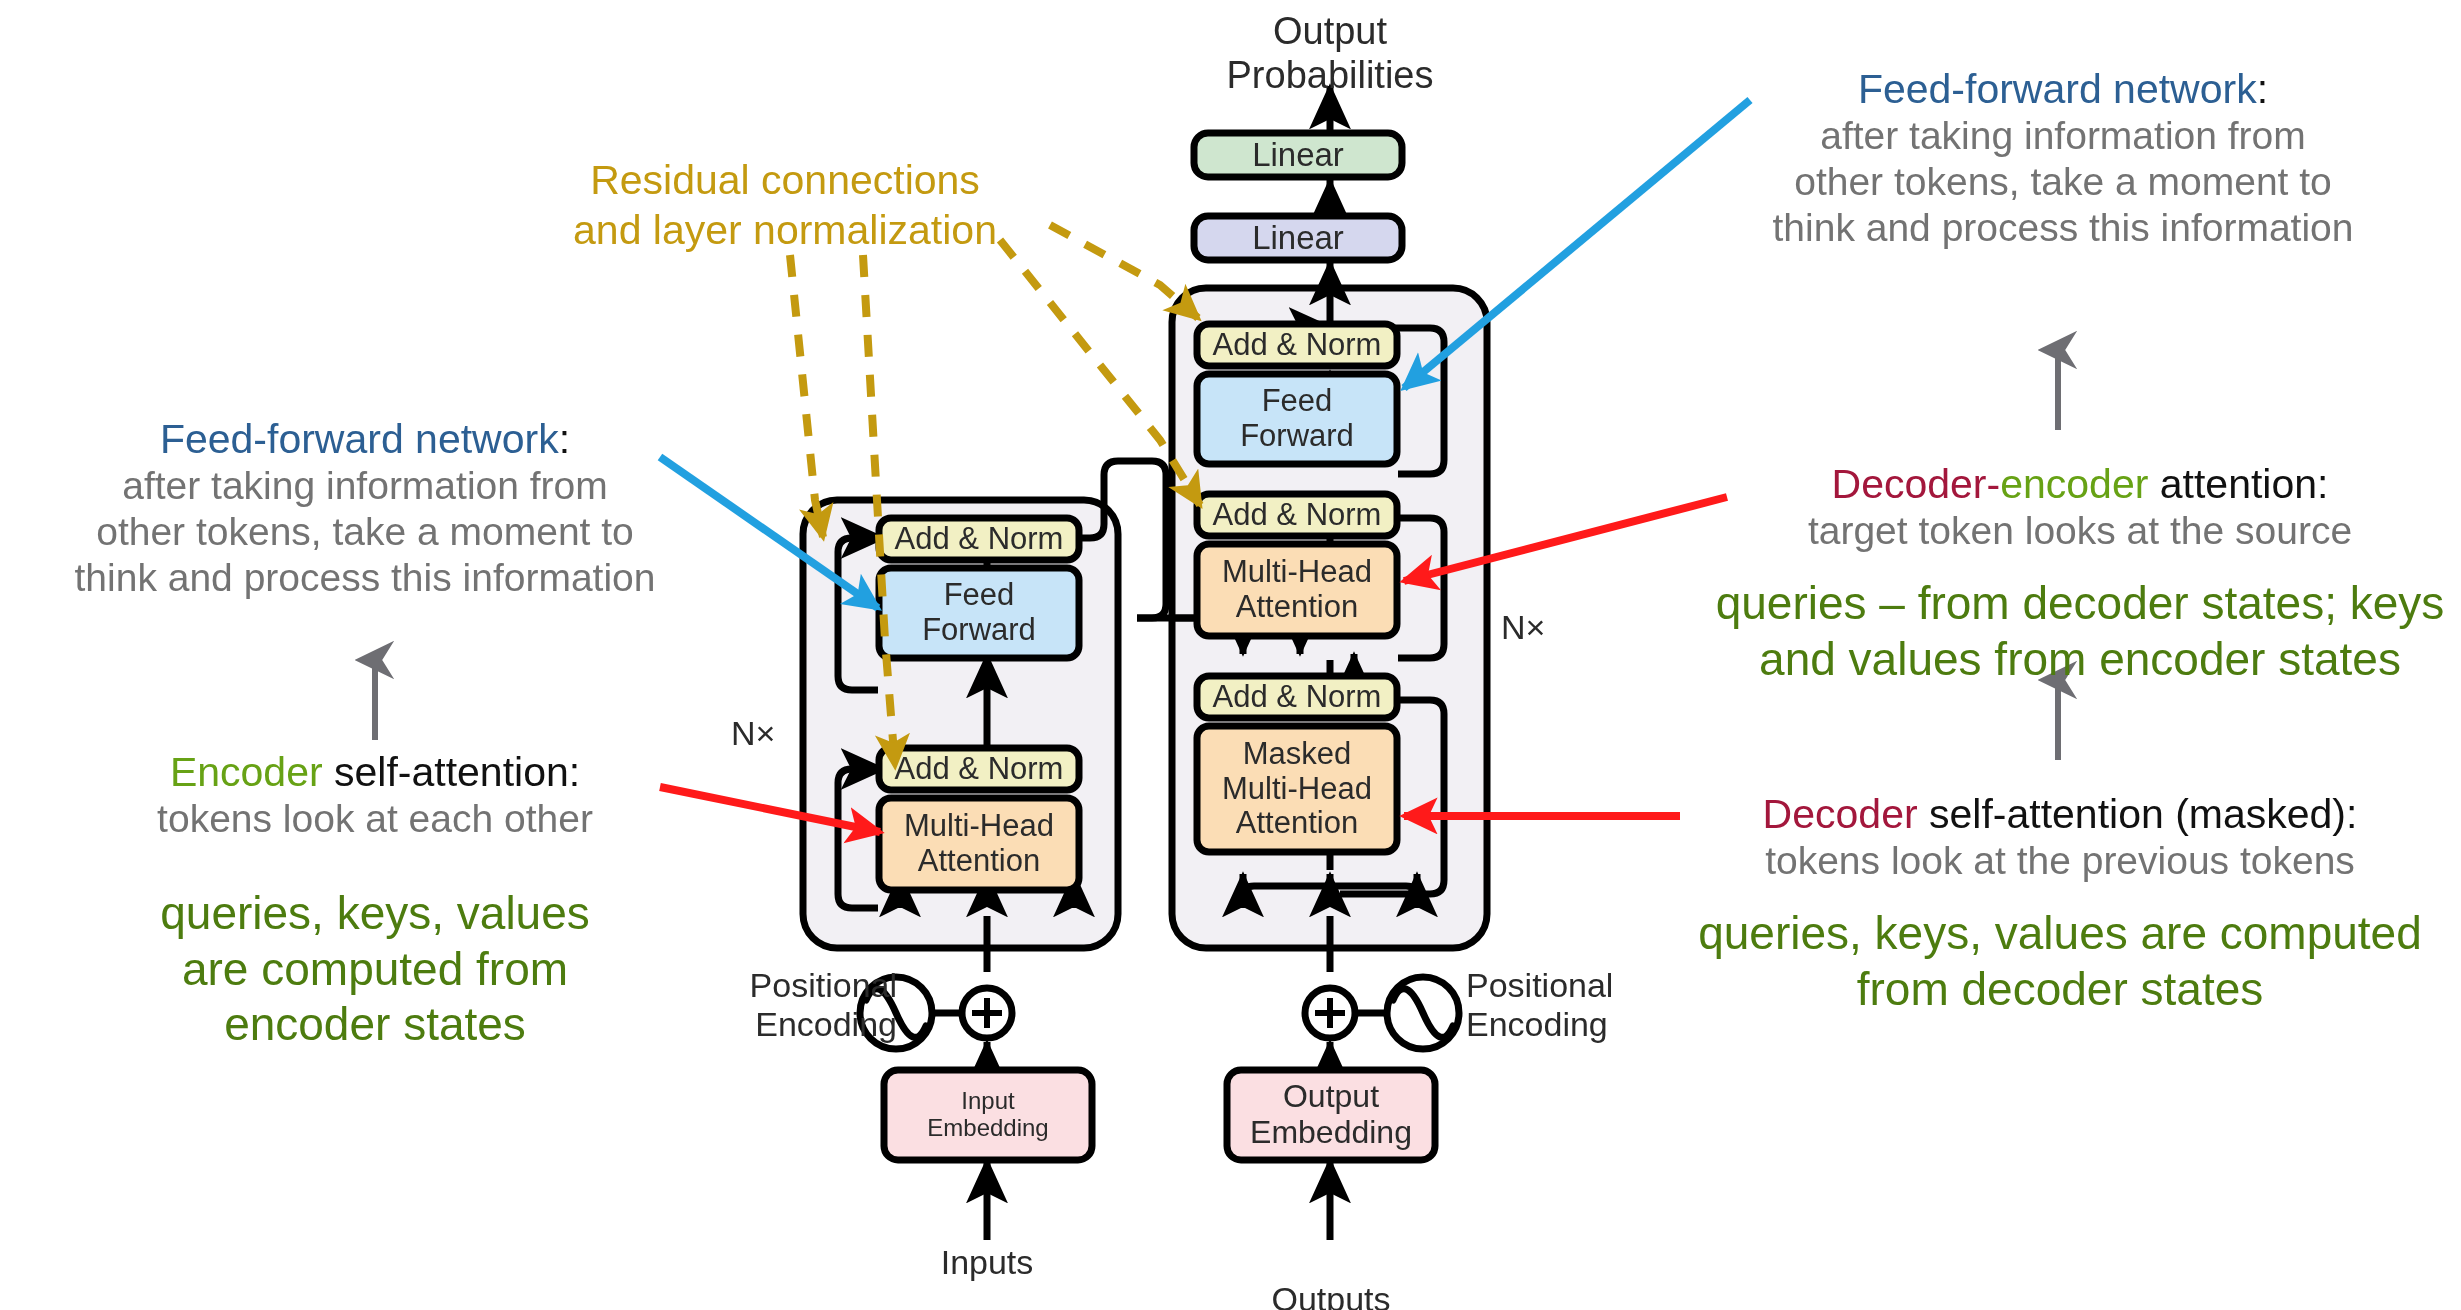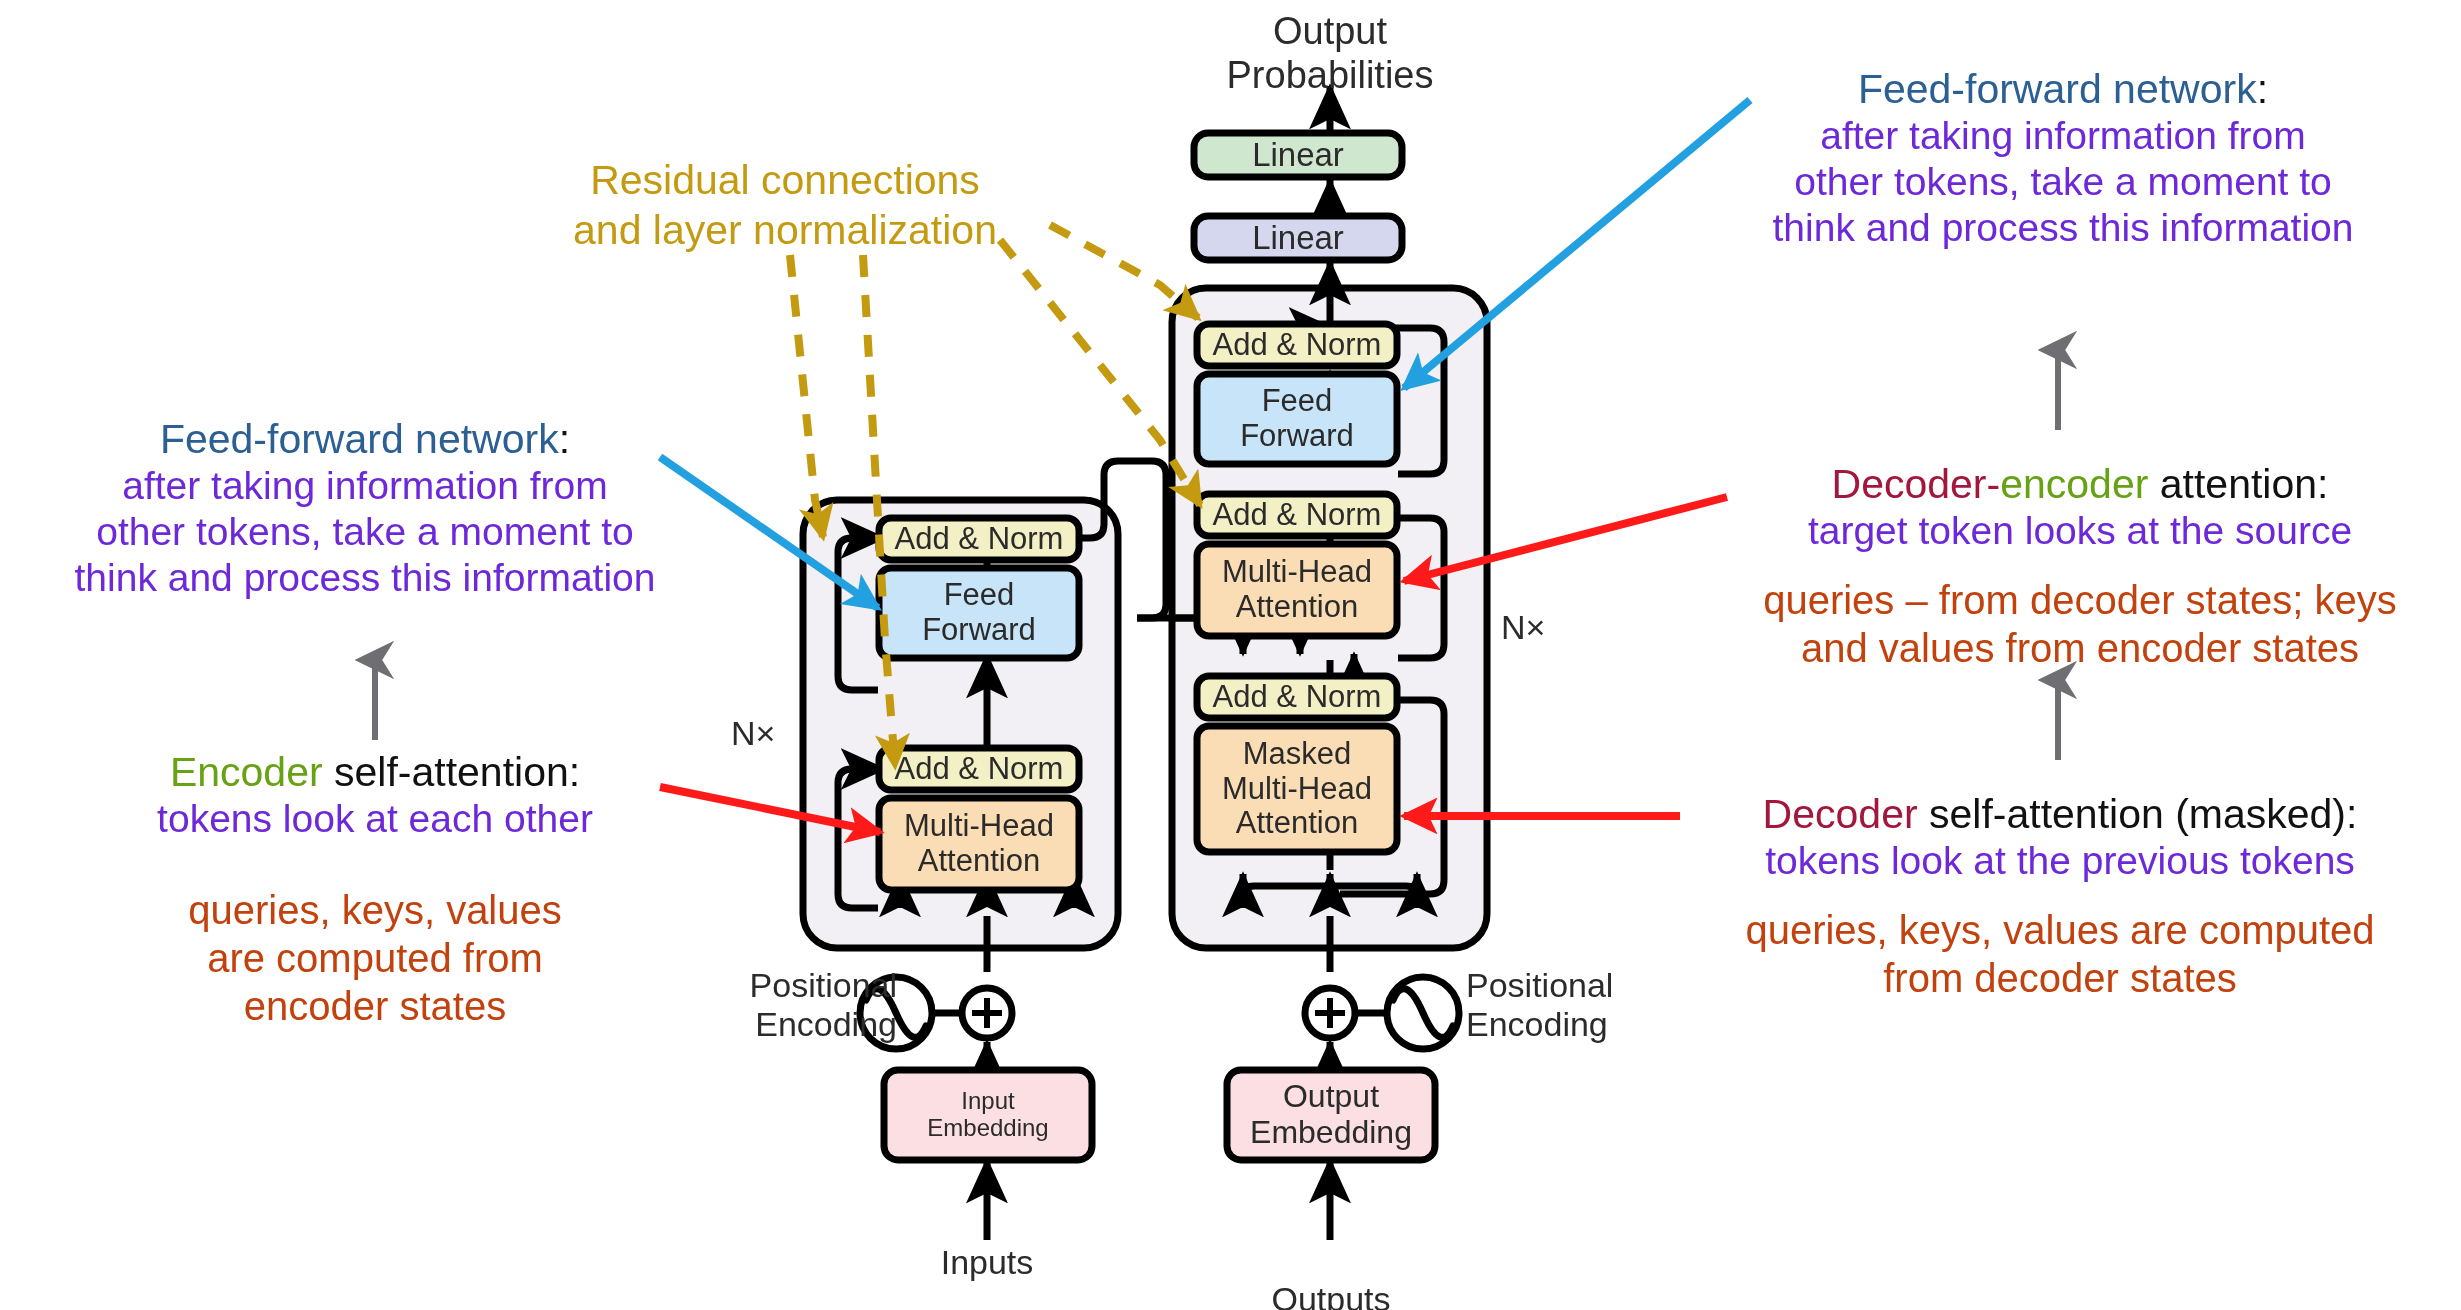--- a/index.html
+++ b/index.html
@@ -4,22 +4,22 @@
 <style>
   html,body{margin:0;padding:0;background:#ffffff;}
   body{width:2461px;height:1310px;position:relative;overflow:hidden;
        font-family:"Liberation Sans","DejaVu Sans",sans-serif;}
   #stage{position:absolute;left:0;top:0;width:2461px;height:1310px;padding-left:8px;}
   svg.layer{position:absolute;left:0;top:0;width:2461px;height:1310px;overflow:visible;}
 
   
   .anno{position:absolute;text-align:center;line-height:1.18;}
   .anno .hd{font-size:41px;}
-  .anno .bd{font-size:39px;color:#6d28d9;}
-  .anno .sub{font-size:40px;color:#c2410c;line-height:1.2;}
+  .anno .bd{font-size:39px;color:#737373;}
+  .anno .sub{font-size:46px;color:#4d7c0f;line-height:1.2;}
   .blue{color:#2c5f93;}
   .green{color:#67a215;}
   .maroon{color:#a3173c;}
   .black{color:#111111;}
   .gold-anno{position:absolute;text-align:center;color:#c49a10;font-size:41px;line-height:1.22;}
 
   
   .boxlbl{position:absolute;display:flex;align-items:center;justify-content:center;
           text-align:center;color:#2b2b2b;font-family:"Liberation Sans","DejaVu Sans",sans-serif;}
   .nx{position:absolute;font-size:34px;color:#2b2b2b;}

